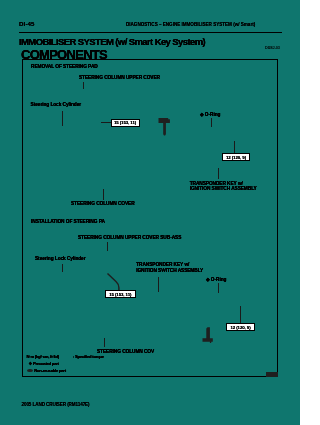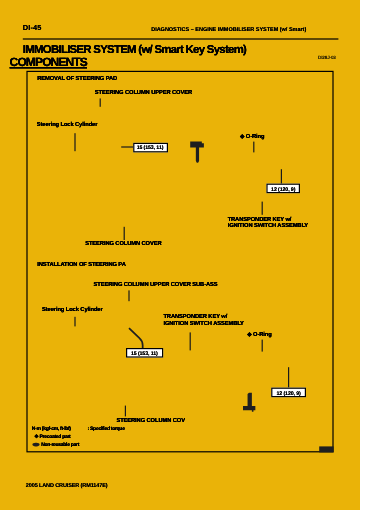--- a/index.html
+++ b/index.html
@@ -1,25 +1,25 @@
 <!DOCTYPE html>
 <html><head>
 <meta charset="utf-8">
 <style>
   html,body{margin:0;padding:0;background:#fff;}
   body{width:300px;height:425px;overflow:hidden;font-family:"Liberation Sans",sans-serif;color:#000;}
-  .page{position:relative;width:300px;height:425px;background:#eab308;}
+  .page{position:relative;width:300px;height:425px;background:#0f766e;}
   .blurwrap{filter:blur(0.2px);}
   .abs{position:absolute;}
   #hdr-page{left:19px;top:19.5px;font-size:6.2px;font-weight:bold;letter-spacing:.1px;text-shadow:0 0 .35px #000;}
   #hdr-text{left:126px;top:21.5px;font-size:4.6px;font-weight:bold;white-space:nowrap;letter-spacing:-.02px;text-shadow:0 0 .3px #000;}
   #hdr-rule{left:19px;right:18px;top:31.5px;height:1px;background:#000;}
   #title{left:19px;top:35.5px;font-size:9.5px;font-weight:bold;letter-spacing:-.6px;white-space:nowrap;text-shadow:0 0 .4px #000,0 0 .4px #000;}
   #code{left:265px;top:45.2px;font-size:3.9px;font-weight:bold;letter-spacing:-.15px;}
-  #subtitle{left:8px;top:46.8px;font-size:10px;font-weight:bold;letter-spacing:-.72px;text-shadow:0 0 .4px #000,0 0 .4px #000;text-decoration:underline;}
+  #subtitle{left:21px;top:46.8px;font-size:13px;font-weight:bold;letter-spacing:-.72px;text-shadow:0 0 .4px #000,0 0 .4px #000;}
   .frame{left:22px;top:58.5px;width:256px;height:318.5px;border:1px solid #000;box-sizing:border-box;}
   #footer{left:21.5px;top:401.5px;font-size:4.6px;font-weight:bold;letter-spacing:-.1px;text-shadow:0 0 .35px #000;}
   .cap{font-size:4.8px;font-weight:bold;white-space:nowrap;line-height:1.5;letter-spacing:-.08px;text-shadow:0 0 .35px #000,0 0 .35px #000;}
   .cap2{font-size:4.8px;font-weight:bold;white-space:nowrap;line-height:1.6;letter-spacing:-.08px;text-shadow:0 0 .35px #000,0 0 .35px #000;}
   .vl{background:#1a1a1a;width:1.1px;}
   .hl{background:#1a1a1a;height:1.1px;}
   .tbox{border:1px solid #000;background:#fff;font-size:4.4px;font-weight:bold;white-space:nowrap;text-shadow:0 0 .3px #000;
         box-sizing:border-box;display:flex;align-items:center;justify-content:center;letter-spacing:-.1px;}
   .legend{font-size:4.2px;font-weight:bold;line-height:1.5;letter-spacing:-.25px;text-shadow:0 0 .45px #000,0 0 .45px #000;}
 </style>

